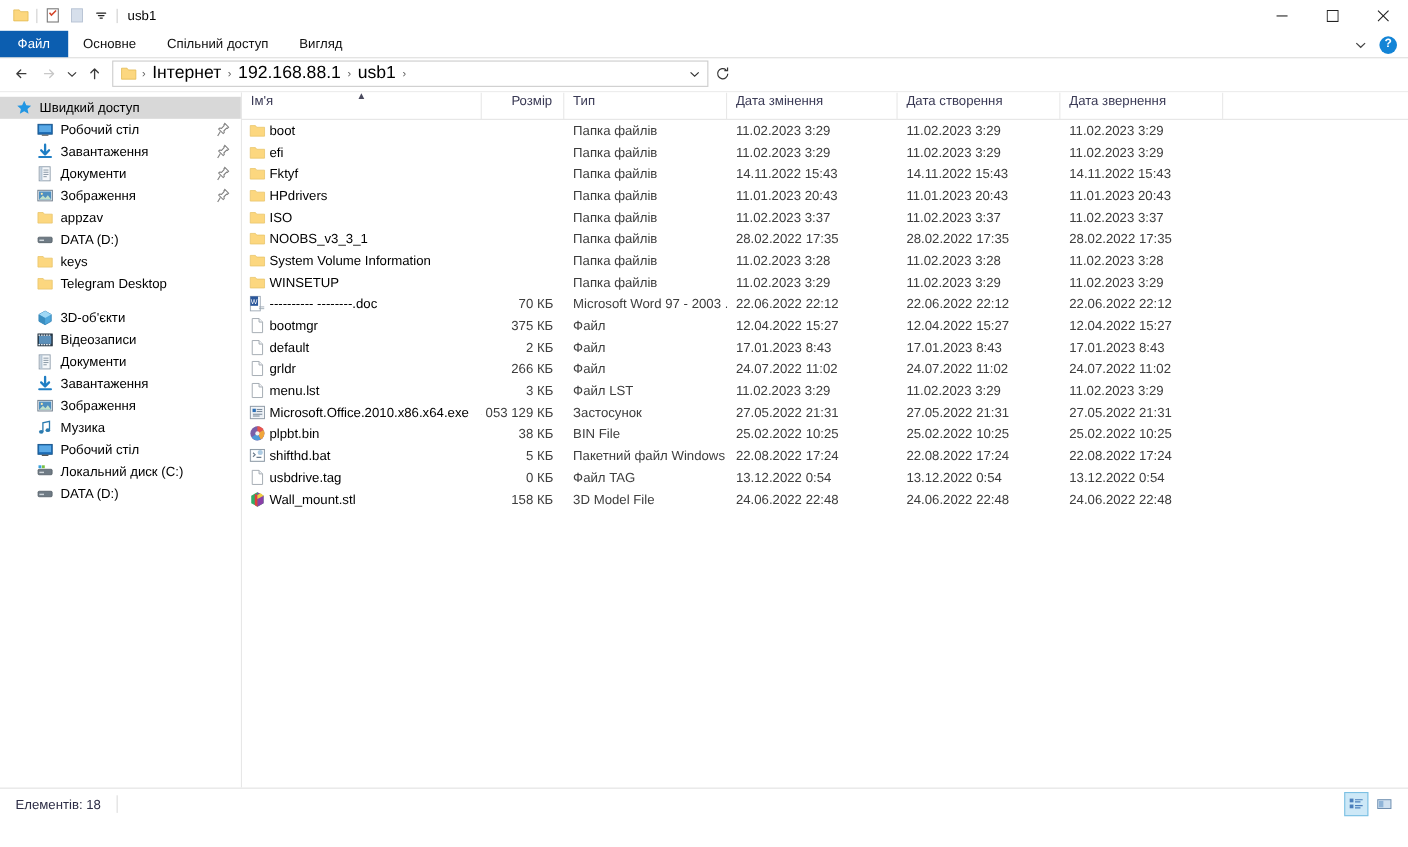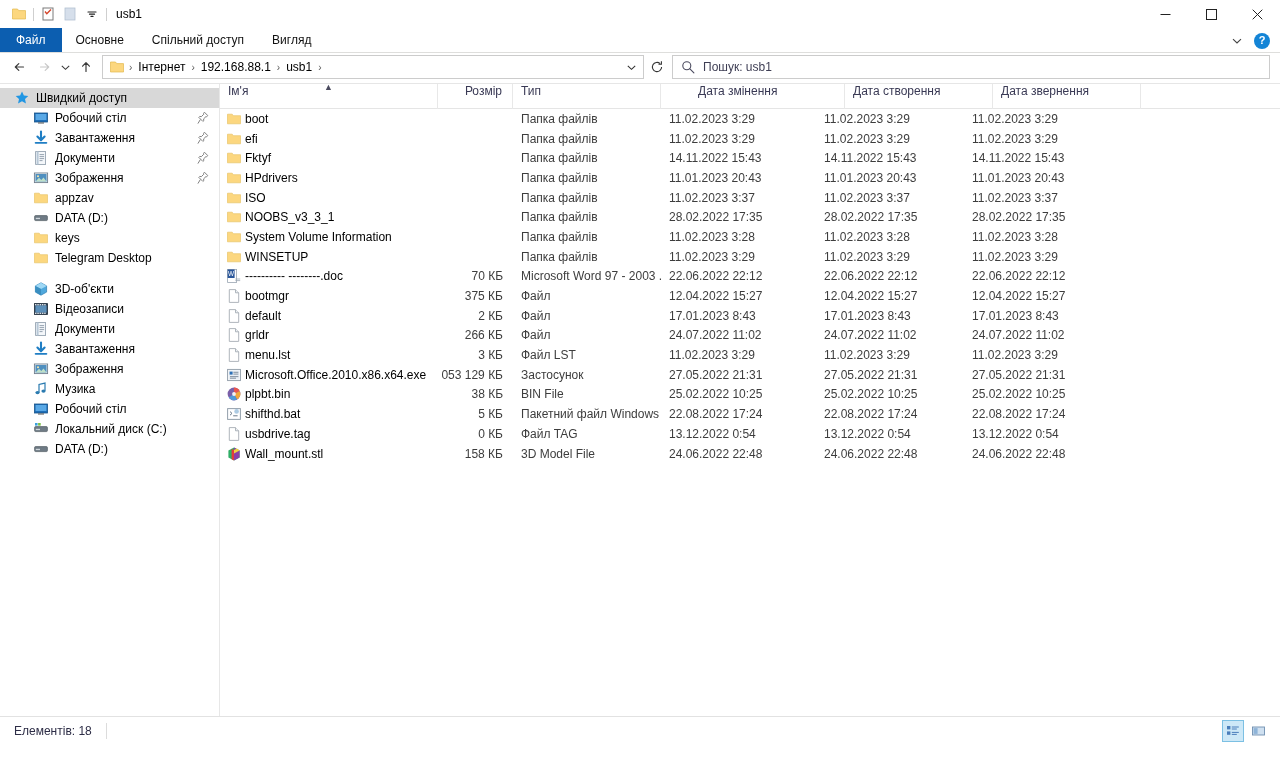--- a/index.html
+++ b/index.html
@@ -114,21 +114,21 @@
     height: 24px;
     border: 1px solid #cccccc;
     background: #fff;
     display: flex;
     align-items: center;
     padding: 0 2px 0 5px;
     margin-left: 4px;
   }
   .crumbs { display: flex; align-items: center; flex: 1; overflow: hidden; }
   .crumb {
-    font-size: 12px; color: #000; padding: 2px 4px; white-space: nowrap;
+    font-size: 16px; color: #000; padding: 2px 4px; white-space: nowrap;
   }
   .crumb-sep {
     color: #5a5a5a; font-size: 10px; padding: 0 2px;
     display: flex; align-items: center;
   }
   .addr-chev {
     width: 20px; height: 22px; display: flex; align-items: center; justify-content: center;
     color: #333; font-size: 10px;
   }
   .refreshbtn {
@@ -358,29 +358,20 @@
     </div>
   </div>
 
   <div class="refreshbtn">
     <svg width="14" height="14" viewBox="0 0 14 14">
       <path d="M11.6 7a4.6 4.6 0 1 1-1.5-3.4" fill="none" stroke="#333" stroke-width="1.1"></path>
       <path d="M11.4 1.3v2.9H8.5" fill="none" stroke="#333" stroke-width="1.1"></path>
     </svg>
   </div>
 
-  <div class="searchbox">
-    <span>
-      <svg width="14" height="14" viewBox="0 0 14 14">
-          <circle cx="5.8" cy="5.8" r="4" fill="none" stroke="#4a4a5e" stroke-width="1.1"></circle>
-          <path d="M8.9 8.9l4 4" stroke="#4a4a5e" stroke-width="1.1" stroke-linecap="round"></path>
-        </svg>
-    </span>
-    <span class="search-text">Пошук: usb1</span>
-  </div>
 </div>
 
 <div class="main">
 
   <div class="sidebar">
     <div id="sidebar-list">
         <div class="nav-item lvl0 selected">
           <span class="ico">
             <svg width="16" height="16" viewBox="0 0 16 16">
               <path d="M8 1.6l1.9 4 4.4.5-3.3 3 .95 4.3L8 11.2 4.05 13.4 5 9.1 1.7 6.1l4.4-.5z" fill="#2196e3"></path>
@@ -596,21 +587,21 @@
         <div class="col" style="width: 218px; flex: 0 0 218px;">
           <span>Ім'я</span>
           <span class="sortmark">▲</span>
         </div>
         <div class="col num" style="width: 75px; flex: 0 0 75px;">
           <span>Розмір</span>
         </div>
         <div class="col" style="width: 148px; flex: 0 0 148px;">
           <span>Тип</span>
         </div>
-        <div class="col" style="width: 155px; flex: 0 0 155px; margin-left: 29px;">
+        <div class="col" style="width: 155px; flex: 0 0 155px;">
           <span>Дата змінення</span>
         </div>
         <div class="col" style="width: 148px; flex: 0 0 148px;">
           <span>Дата створення</span>
         </div>
         <div class="col" style="width: 148px; flex: 0 0 148px;">
           <span>Дата звернення</span>
         </div>
         <div class="col" style="flex: 1 1 auto; border-right: none;"></div>
       </div>

